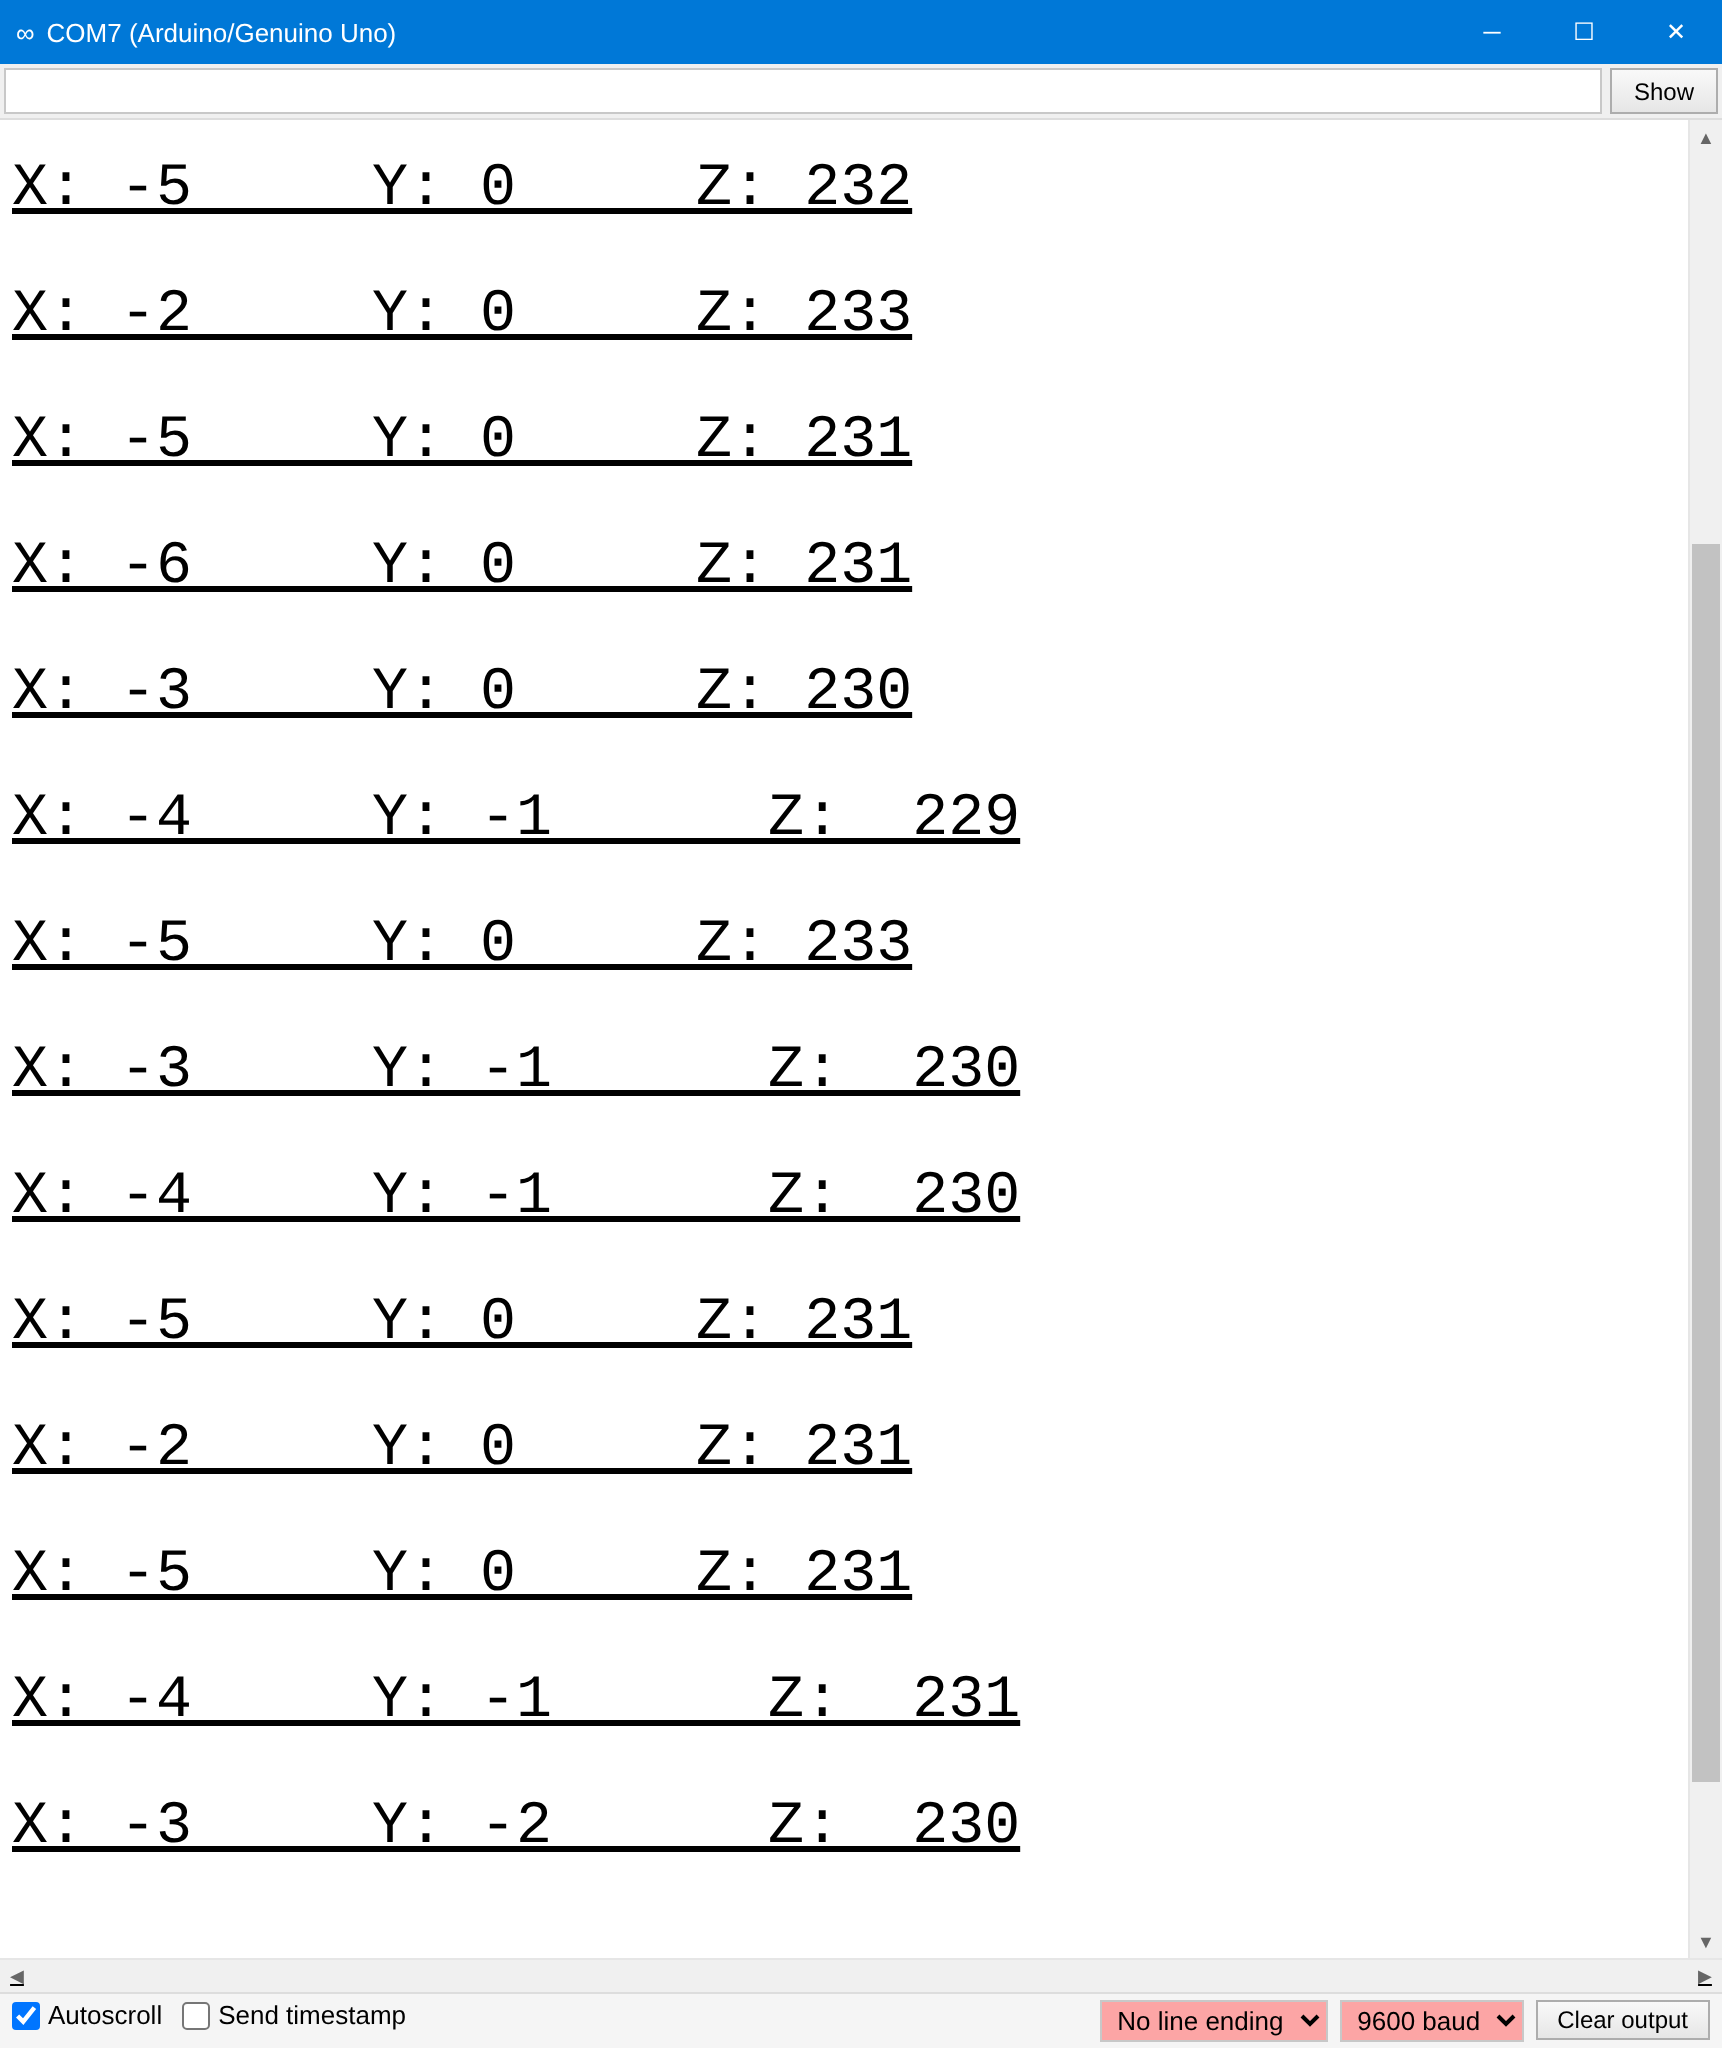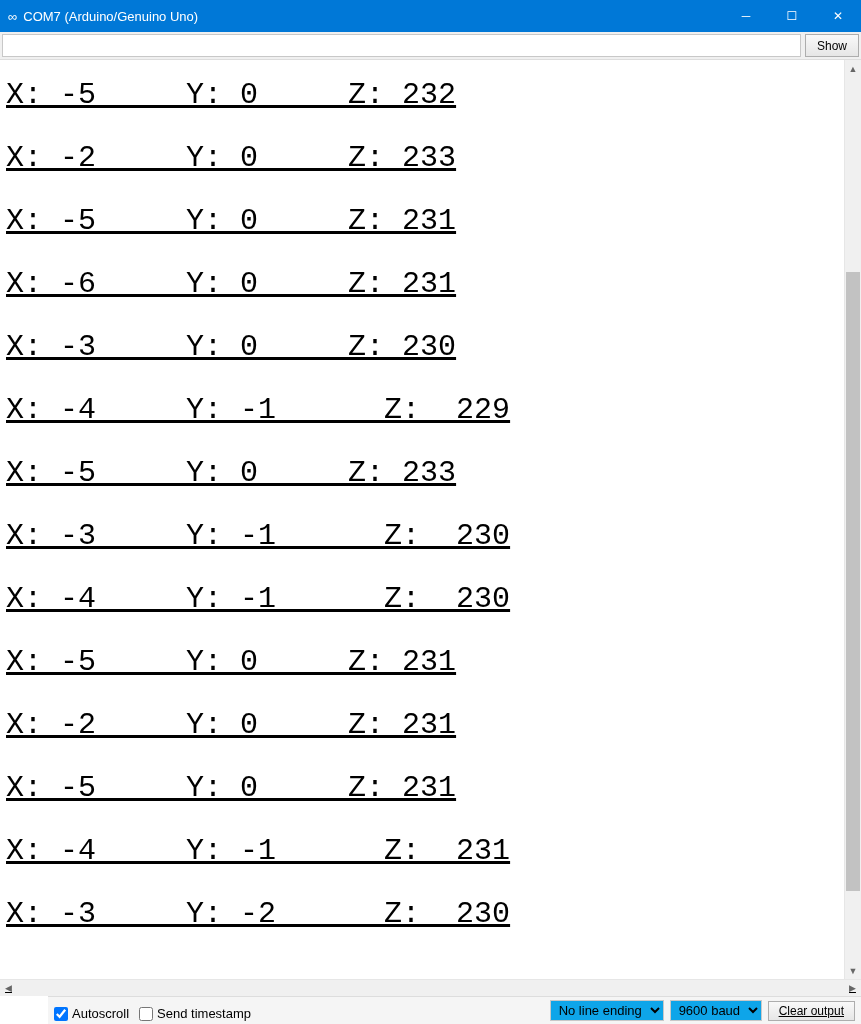--- a/index.html
+++ b/index.html
@@ -121,54 +121,52 @@
     display: flex;
     align-items: center;
     justify-content: center;
     font-size: 9px;
     color: #666;
     cursor: pointer;
   }
   .hscroll .track { flex: 1; position: relative; }
   .statusbar {
     display: flex;
-    align-items: flex-end;
+    align-items: flex-start;
     padding: 3px 6px;
     font-size: 13px;
     background: #f5f5f5;
     border-top: 1px solid #ddd;
     height: 28px;
-    margin-left: 48px;
   }
   .statusbar label {
     display: flex;
     align-items: center;
     margin-right: 10px;
     user-select: none;
   }
   .statusbar input[type=checkbox] {
     margin-right: 4px;
     width: 14px; height: 14px;
   }
   .statusbar .flex { flex: 1; }
   .statusbar select {
     border: 1px solid #c8c8c8;
-    background: #0ea5e9;
+    background: #fca5a5;
     font-size: 13px;
     padding: 1px 4px;
     margin-right: 6px;
     height: 21px;
   }
   .statusbar button.clear {
     border: 1px solid #adadad;
     background: linear-gradient(#f9f9f9, #e6e6e6);
     font-size: 12px;
     padding: 2px 10px;
     cursor: pointer;
-    text-decoration: underline;
   }
 </style>
 </head>
 <body>
 
 <div class="titlebar">
   <span class="app-icon">∞</span>
   <span class="title">COM7 (Arduino/Genuino Uno)</span>
   <span class="spacer"></span>
   <div class="win-btn">─</div>

